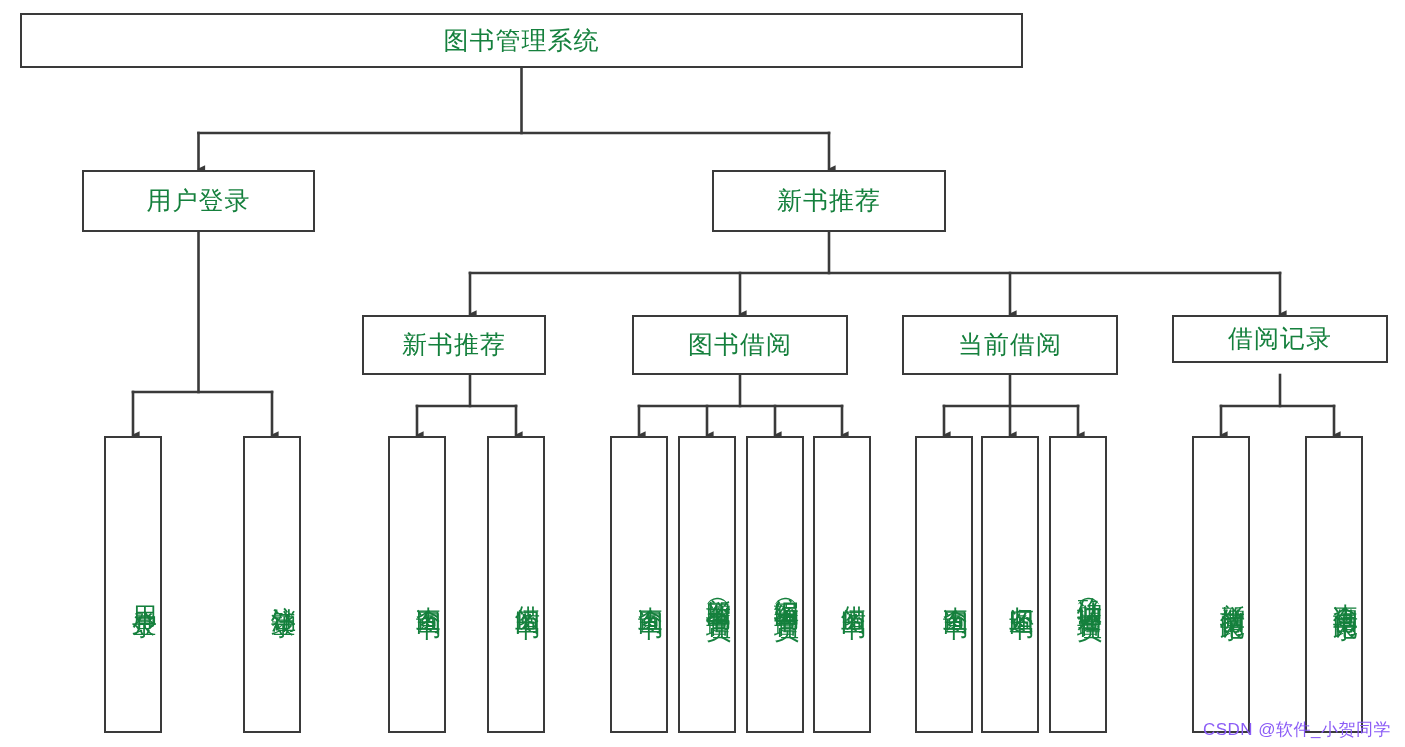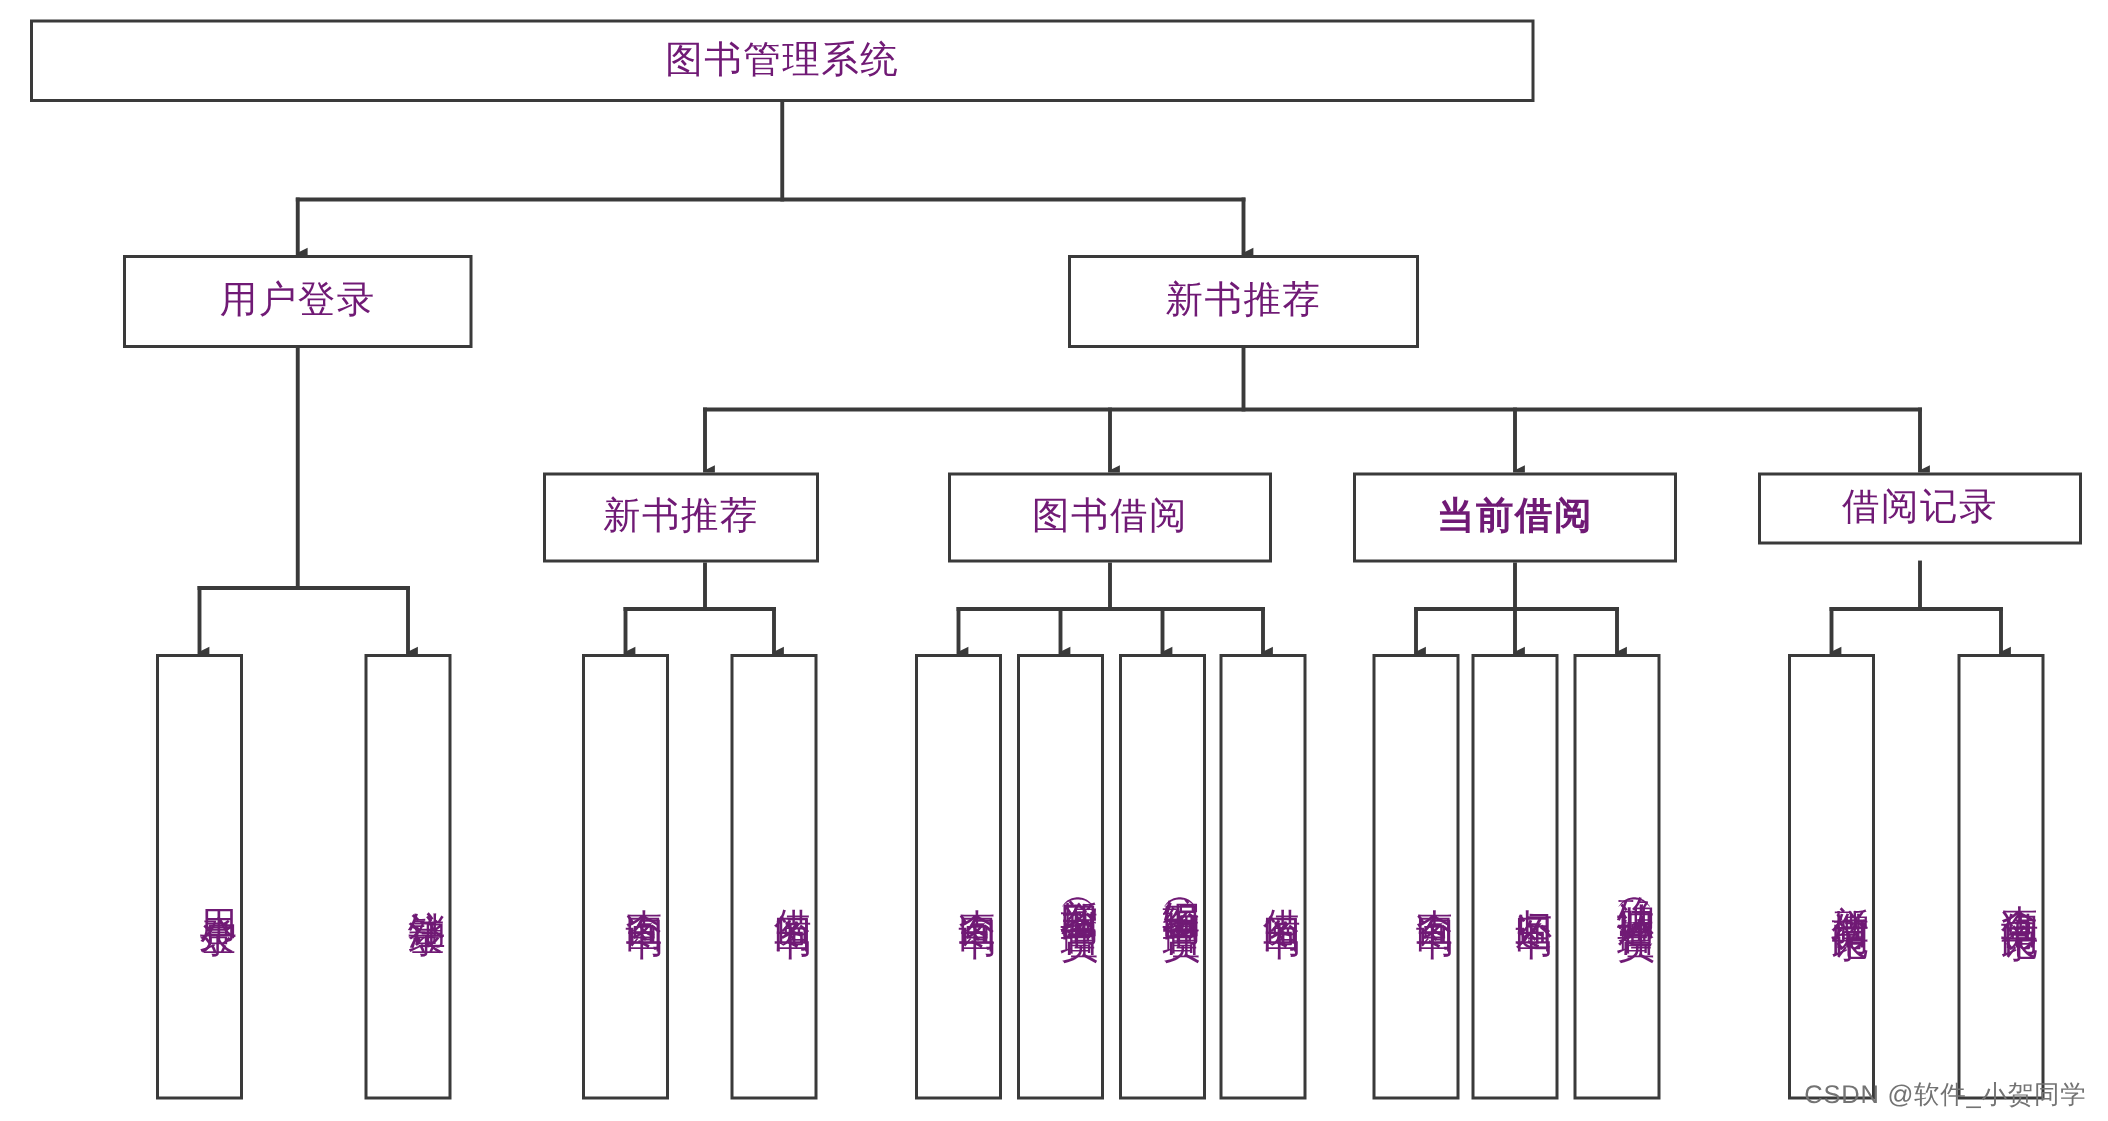--- a/index.html
+++ b/index.html
@@ -24,21 +24,21 @@
     top: 0;
     width: 1405px;
     height: 747px;
     pointer-events: none;
   }
   .node {
     position: absolute;
     box-sizing: border-box;
     border: 2.5px solid #3a3a3a;
     background: #ffffff;
-    color: #701a75;
+    color: #15803d;
     display: flex;
     align-items: center;
     justify-content: center;
     text-align: center;
     line-height: 1.25;
   }
   .node.horiz {
     font-size: 25px;
     letter-spacing: 1px;
   }
@@ -49,21 +49,21 @@
     letter-spacing: 3px;
     padding-top: 14px;
     align-items: flex-start;
     justify-content: center;
   }
   .watermark {
     position: absolute;
     right: 14px;
     bottom: 6px;
     font-size: 17px;
-    color: #737373;
+    color: #8b5cf6;
     letter-spacing: 0.5px;
     white-space: nowrap;
   }
 </style>
 </head>
 <body>
 
 <div id="canvas">
 
   <svg id="edges" viewBox="0 0 1405 747" xmlns="http://www.w3.org/2000/svg">
@@ -118,21 +118,21 @@
       </div>
       <div class="node horiz" style="left: 712px; top: 170px; width: 234px; height: 62px;">
         <span>新书推荐</span>
       </div>
       <div class="node horiz" style="left: 362px; top: 315px; width: 184px; height: 60px;">
         <span>新书推荐</span>
       </div>
       <div class="node horiz" style="left: 632px; top: 315px; width: 216px; height: 60px;">
         <span>图书借阅</span>
       </div>
-      <div class="node horiz" style="left: 902px; top: 315px; width: 216px; height: 60px; font-weight: bold;">
+      <div class="node horiz" style="left: 902px; top: 315px; width: 216px; height: 60px;">
         <span>当前借阅</span>
       </div>
       <div class="node horiz" style="left: 1172px; top: 315px; width: 216px; height: 48px;">
         <span>借阅记录</span>
       </div>
       <div class="node vert" style="left: 104px; top: 436px; width: 58px; height: 297px;">
         <span>用户登录</span>
       </div>
       <div class="node vert" style="left: 243px; top: 436px; width: 58px; height: 297px;">
         <span>注销登录</span>

